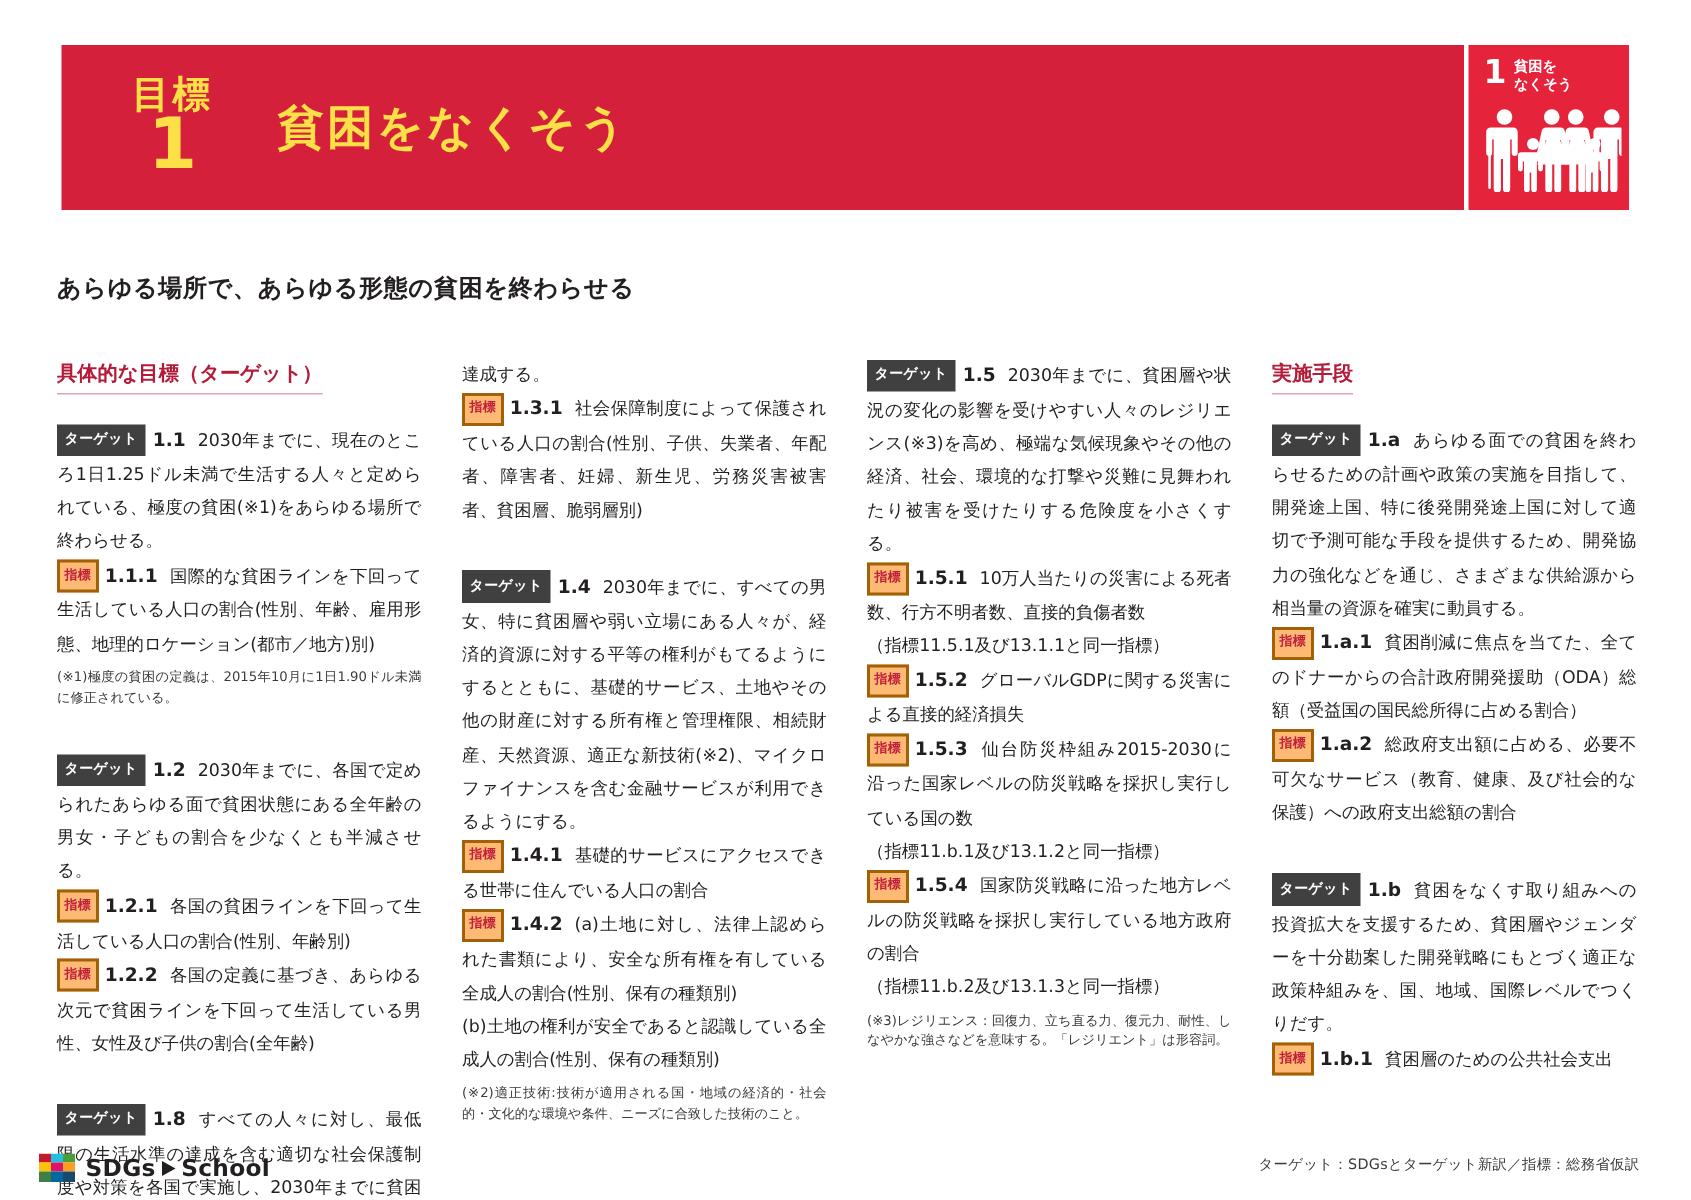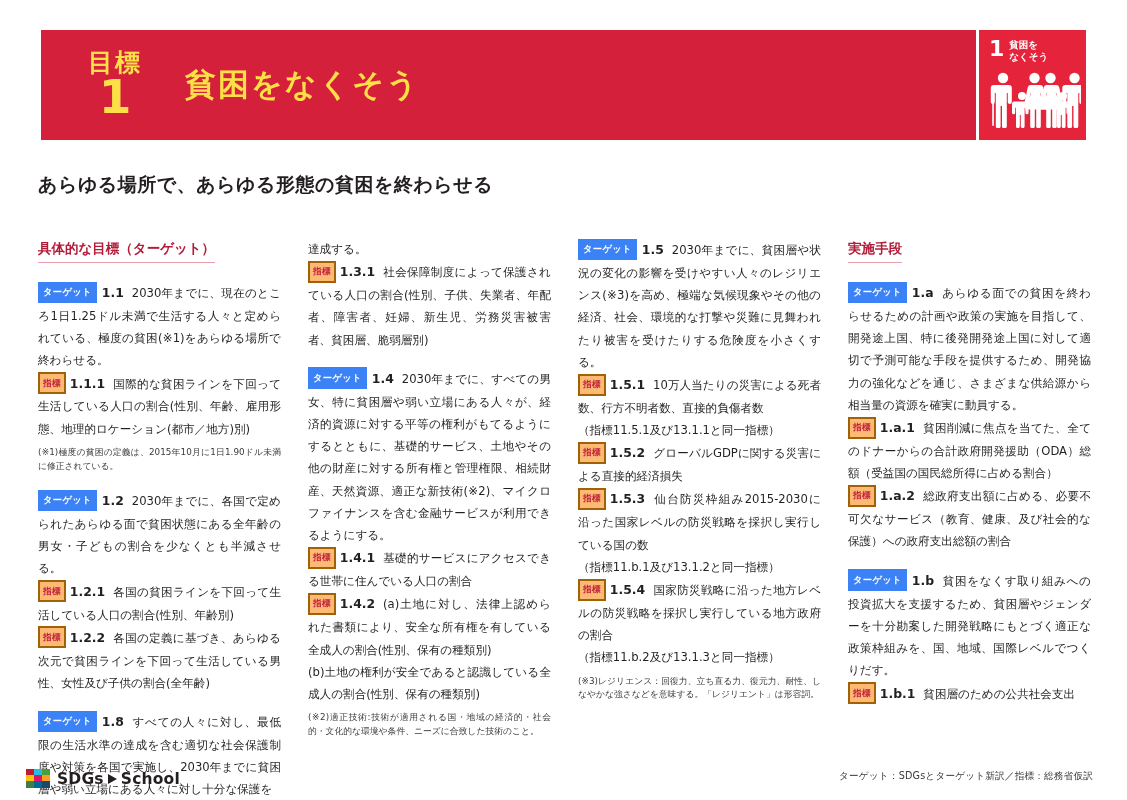--- a/index.html
+++ b/index.html
@@ -85,22 +85,22 @@
     margin-top: 7px;
     height: 58px;
     position: relative;
   }
   .sdg-figures svg { display: block; }
 
   
   .subtitle {
     position: absolute;
     left: 38px;
-    top: 172px;
-    font-size: 19px;
+    top: 182px;
+    font-size: 16px;
     font-weight: bold;
     letter-spacing: 0.5px;
     color: #231f20;
   }
 
   
   .columns {
     position: absolute;
     left: 38px;
     top: 238px;
@@ -117,34 +117,34 @@
     font-size: 13.5px;
     font-weight: bold;
     color: #b31b39;
     border-bottom: 1.5px solid #e8a0ae;
     padding-bottom: 4px;
     margin-bottom: 18px;
     display: inline-block;
   }
 
   .block { margin-bottom: 0px; }
-  .block.spaced { margin-top: 16px; }
+  .block.spaced { margin-top: 28px; }
 
   .para {
     font-size: 11.6px;
     line-height: 1.92;
     color: #231f20;
     text-align: justify;
     margin: 0 0 0 0;
   }
   .para + .para { margin-top: 0px; }
 
   .badge-target {
     display: inline-block;
-    background: #3b82f6;
+    background: #404040;
     color: #ffffff;
     font-size: 9.3px;
     font-weight: bold;
     padding: 1.5px 5px 2px 5px;
     margin-right: 5px;
     vertical-align: 2px;
     letter-spacing: 0.3px;
     white-space: nowrap;
   }
   .badge-indicator {

